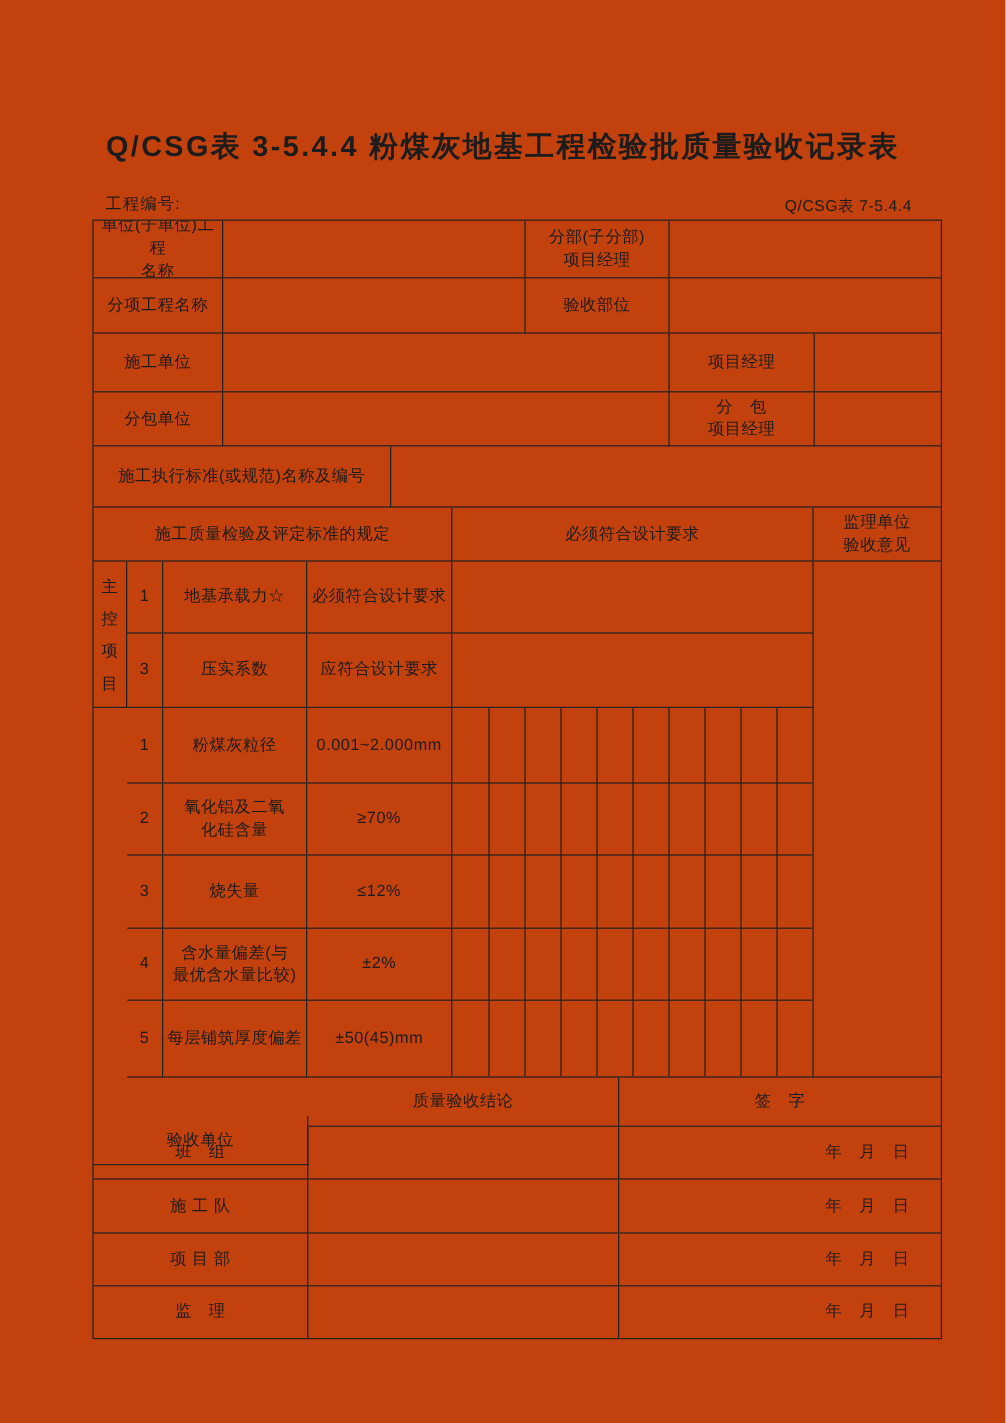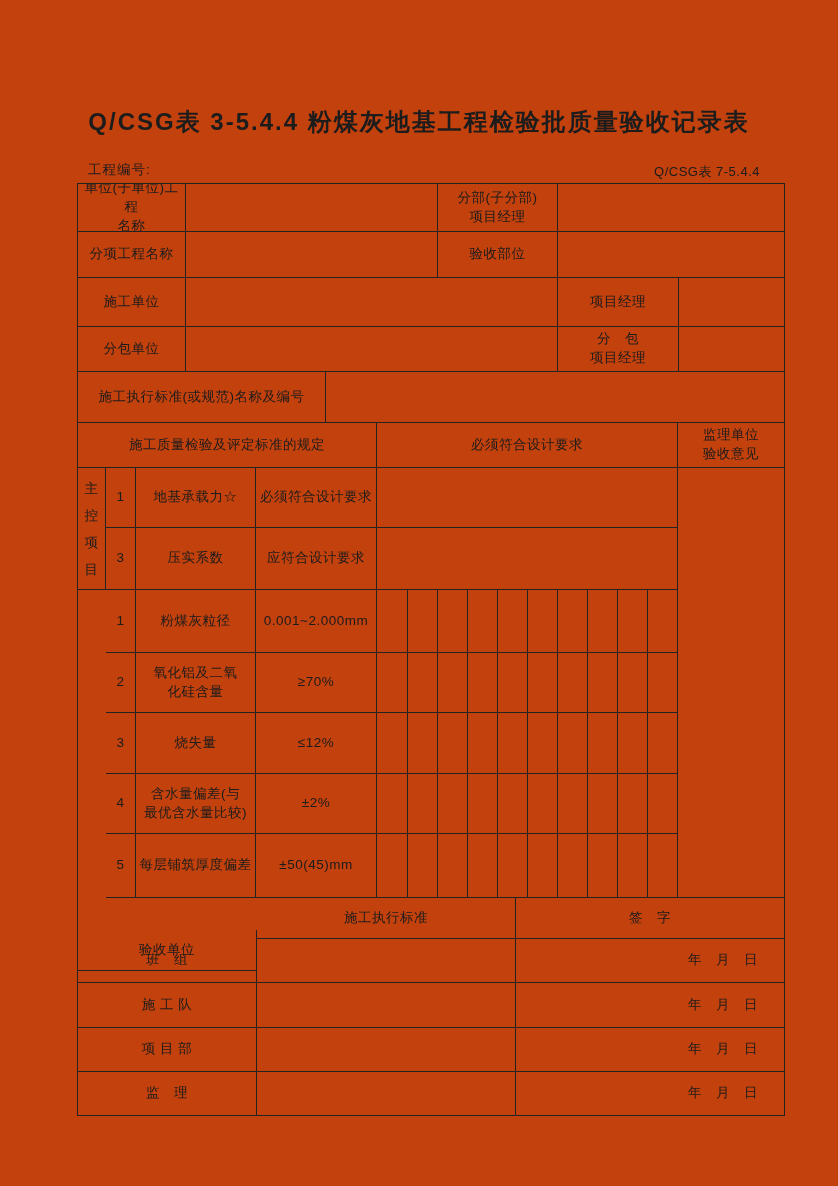--- a/index.html
+++ b/index.html
@@ -149,21 +149,21 @@
       <div class="gl-v" style="left:70%"></div>
       <div class="gl-v" style="left:80%"></div>
       <div class="gl-v" style="left:90%"></div>
       <div class="gl-h" style="top:62px"></div>
       <div class="gl-h" style="top:122px"></div>
       <div class="gl-h" style="top:183px"></div>
       <div class="gl-h" style="top:243px"></div>
     </div>
 
     <div class="cell" style="left:0;top:746px;width:179px;height:41px">验收单位</div>
-    <div class="cell" style="left:179px;top:714px;width:259px;height:41px">施工执行标准</div>
+    <div class="cell" style="left:179px;top:714px;width:259px;height:41px">质量验收结论</div>
     <div class="cell no-r" style="left:438px;top:714px;width:268px;height:41px">签　字</div>
 
     <div class="cell" style="left:0;top:755px;width:179px;height:44px">班　组</div>
     <div class="cell" style="left:179px;top:755px;width:259px;height:44px"></div>
     <div class="cell no-r date-cell" style="left:438px;top:755px;width:268px;height:44px">年　月　日</div>
 
     <div class="cell" style="left:0;top:799px;width:179px;height:45px">施 工 队</div>
     <div class="cell" style="left:179px;top:799px;width:259px;height:45px"></div>
     <div class="cell no-r date-cell" style="left:438px;top:799px;width:268px;height:45px">年　月　日</div>
 

